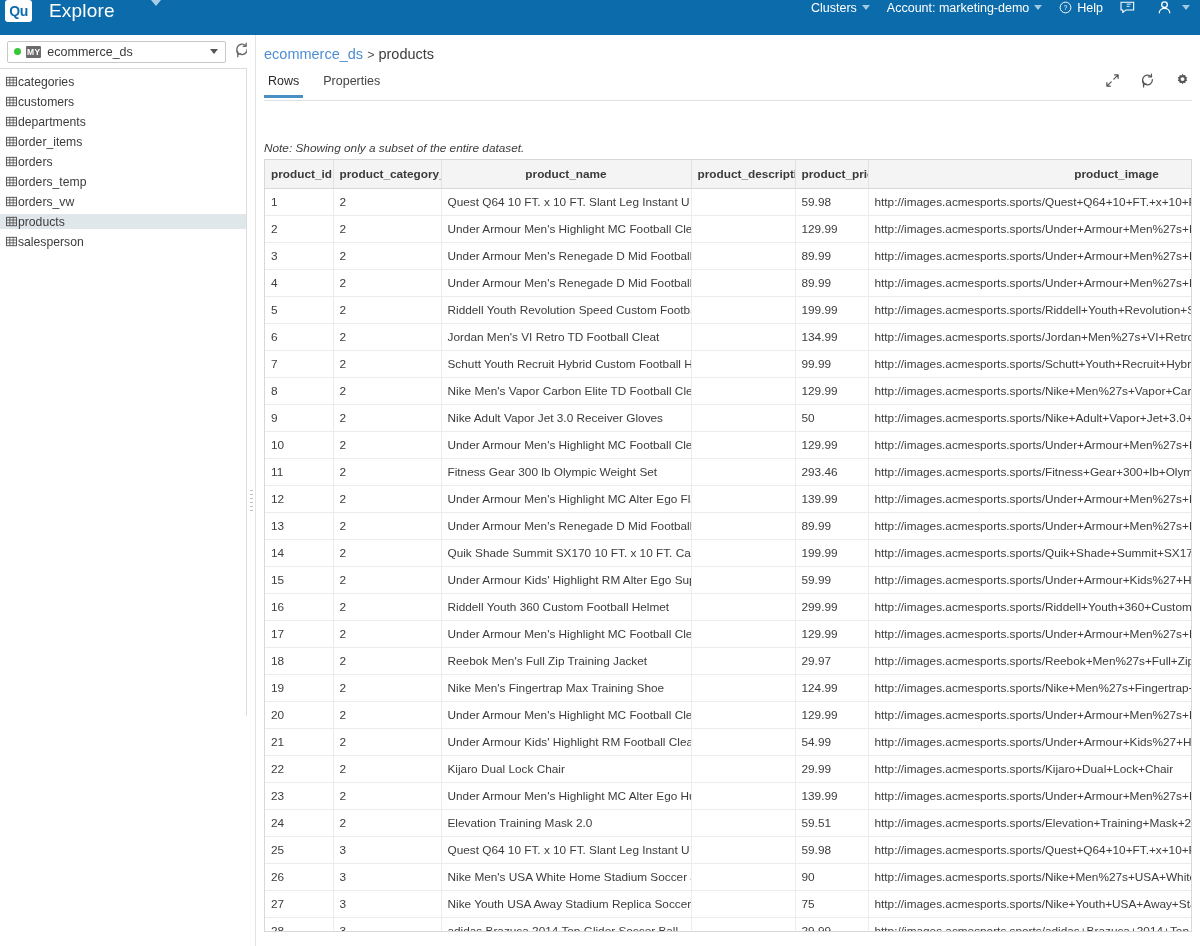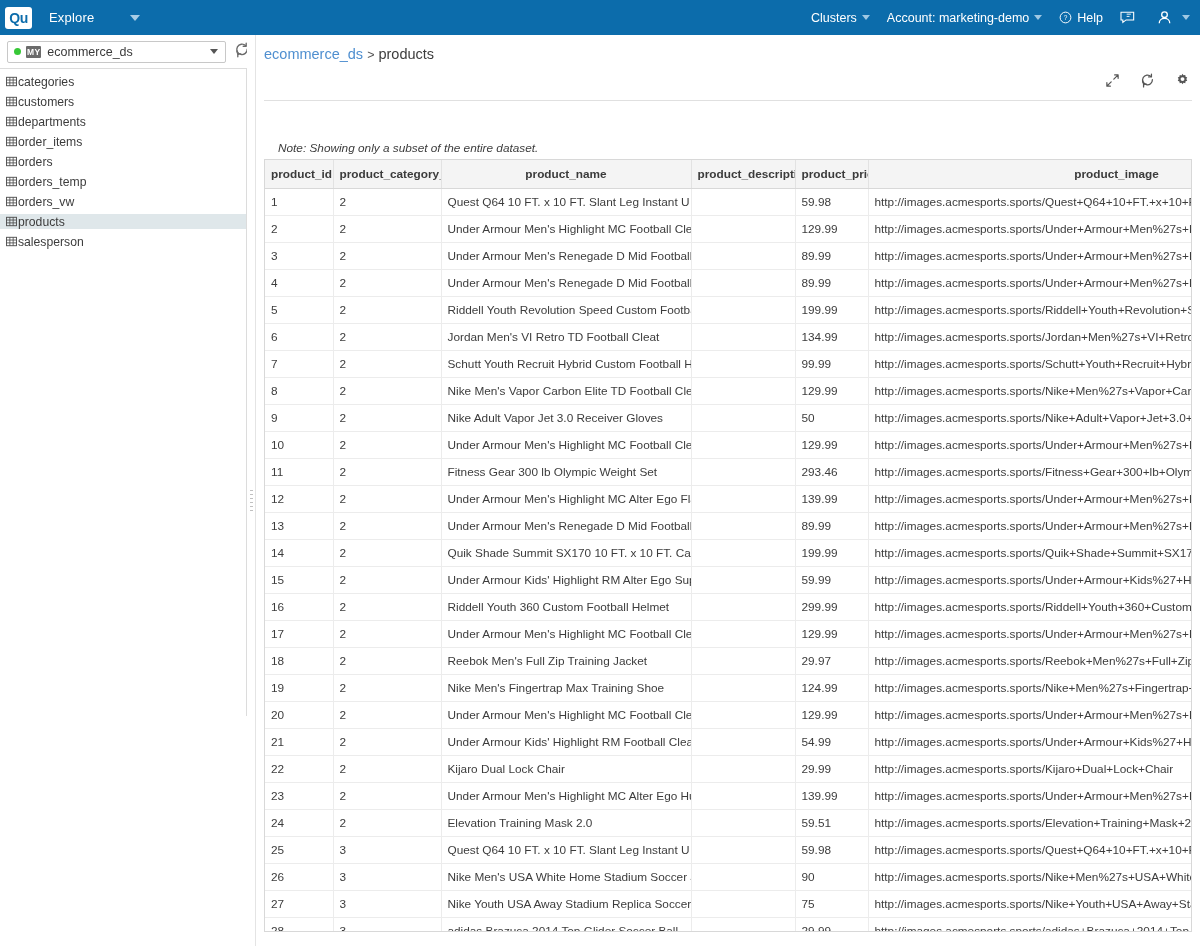--- a/index.html
+++ b/index.html
@@ -9,33 +9,33 @@
     background: #ffffff;
     font-family: "Liberation Sans", sans-serif;
     overflow: hidden;
     color: #333;
   }
 
   
   #topnav {
     position: absolute; left: 0; top: 0; width: 1200px; height: 35px;
     background: #0c6cab;
-    display: flex; align-items: center;
+    display: flex; align-items: flex-start;
   }
   .logo-box {
     width: 27px; height: 22px; margin-left: 5px;
     background: #ffffff; border-radius: 3px;
     display: flex; align-items: center; justify-content: center;
   }
   .logo-text {
     font-size: 14px; font-weight: bold; color: #0c6cab;
     letter-spacing: -0.5px; line-height: 1;
   }
   .app-title {
-    color: #ffffff; font-size: 13px; margin-left: 17px; letter-spacing: .2px;
+    color: #ffffff; font-size: 19px; margin-left: 17px; letter-spacing: .2px;
   }
   .caret-down {
     width: 0; height: 0; border-left: 5px solid transparent;
     border-right: 5px solid transparent; border-top: 6px solid #a9cde6;
   }
   .caret-sm {
     width: 0; height: 0; border-left: 4px solid transparent;
     border-right: 4px solid transparent; border-top: 5px solid #9fc8e3;
     margin-left: 5px; display: inline-block; vertical-align: middle;
   }
@@ -126,21 +126,21 @@
     position: absolute; right: 10px; top: 38px; display: flex; align-items: center;
   }
   #tab-tools > span { margin-left: 20px; cursor: pointer; }
 
   #tabs-rule {
     position: absolute; left: 8px; top: 65px; width: 928px; height: 1px;
     background: #e0e0e0;
   }
 
   #note {
-    position: absolute; left: 22px; top: 106px; font-size: 11.8px;
+    position: absolute; left: 8px; top: 106px; font-size: 11.8px;
     font-style: italic; color: #3c3c3c;
   }
 
   
   #grid-wrap {
     position: absolute; left: 8px; top: 124px; width: 928px; height: 773px;
     border: 1px solid #d8d8d8; background: #fff; overflow: hidden;
   }
   table.grid { border-collapse: collapse; table-layout: fixed; width: 1100px; }
   table.grid th {
@@ -325,20 +325,24 @@
 </div>
 
 <div id="main">
 
   <div id="breadcrumb">
     <span class="crumb-link">ecommerce_ds</span>
     <span class="crumb-sep">&gt;</span>
     <span class="crumb-current">products</span>
   </div>
 
+  <div id="tabstrip">
+      <div class="tab active">Rows</div>
+      <div class="tab">Properties</div>
+    </div>
 
   <div id="tab-tools">
     <span>
       <svg width="15" height="15" viewBox="0 0 16 16">
         <path d="M9.4 6.6L14 2M14 2h-3.7M14 2v3.7" fill="none" stroke="#555" stroke-width="1.3" stroke-linecap="round" stroke-linejoin="round"></path>
         <path d="M6.6 9.4L2 14M2 14h3.7M2 14v-3.7" fill="none" stroke="#555" stroke-width="1.3" stroke-linecap="round" stroke-linejoin="round"></path>
       </svg>
     </span>
     <span>
       <svg width="15" height="15" viewBox="0 0 16 16">

